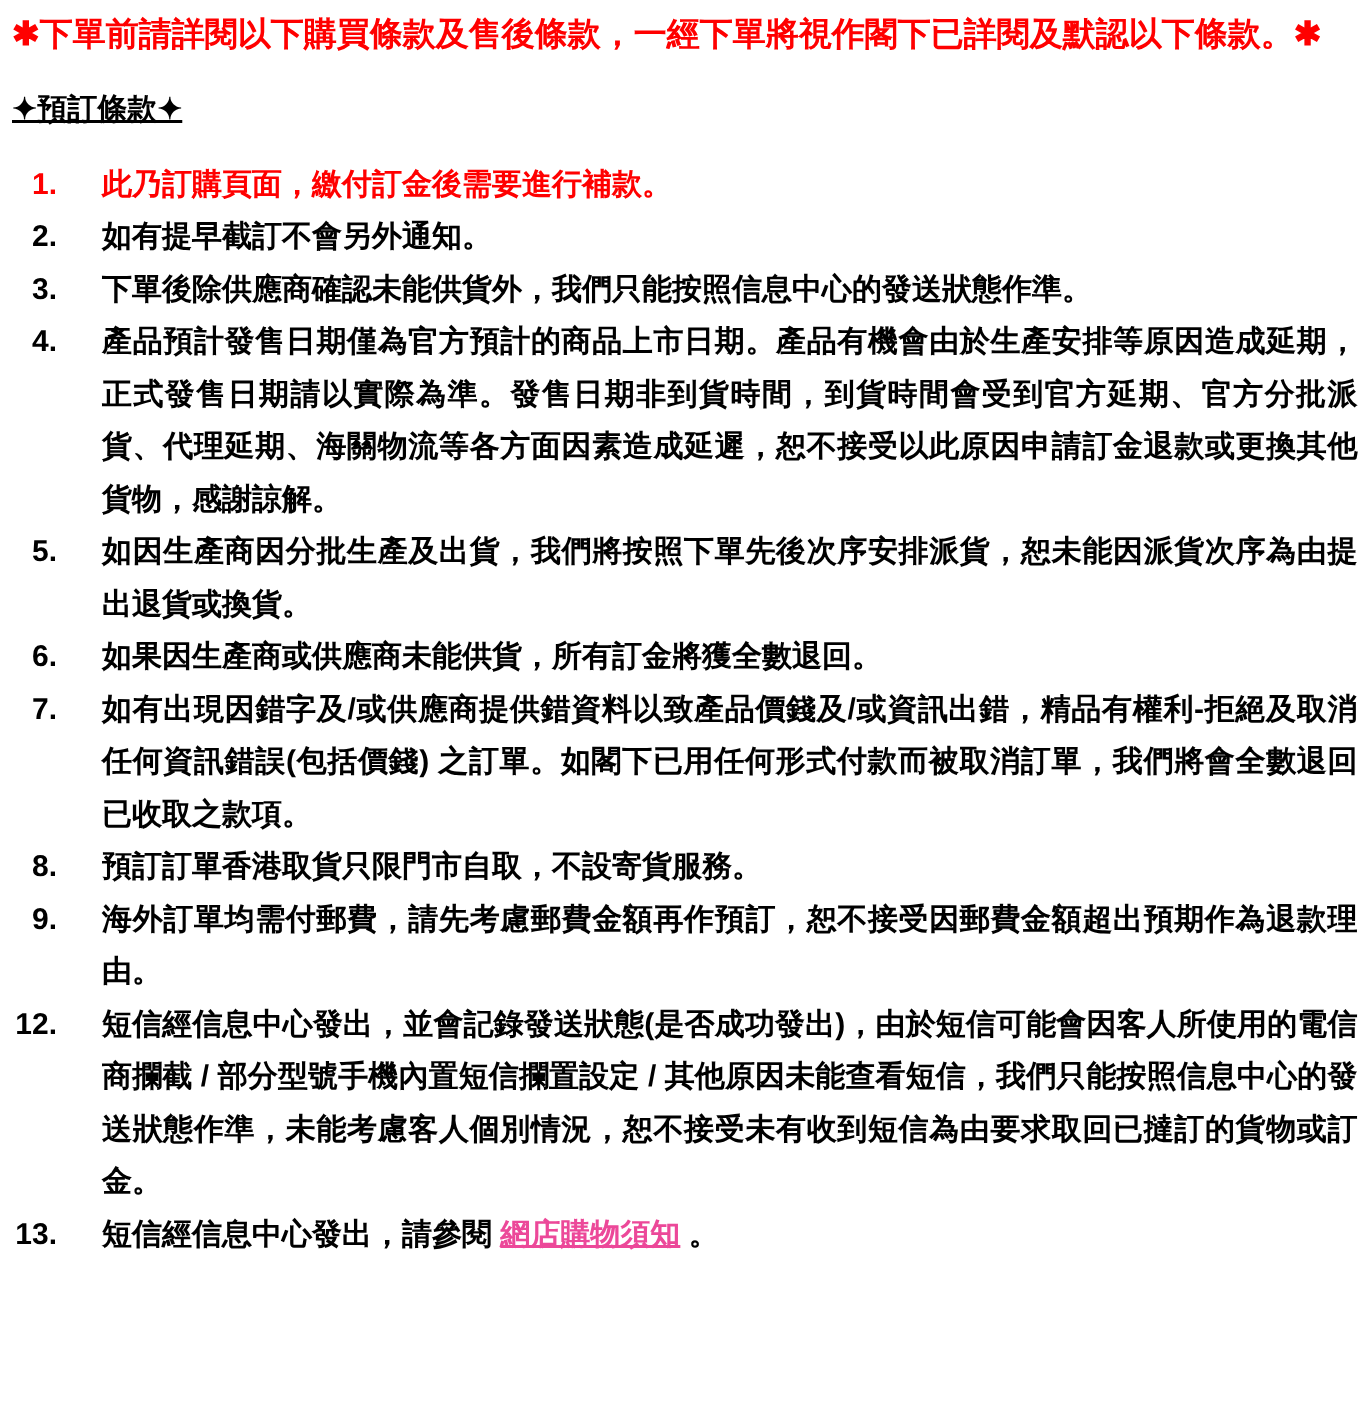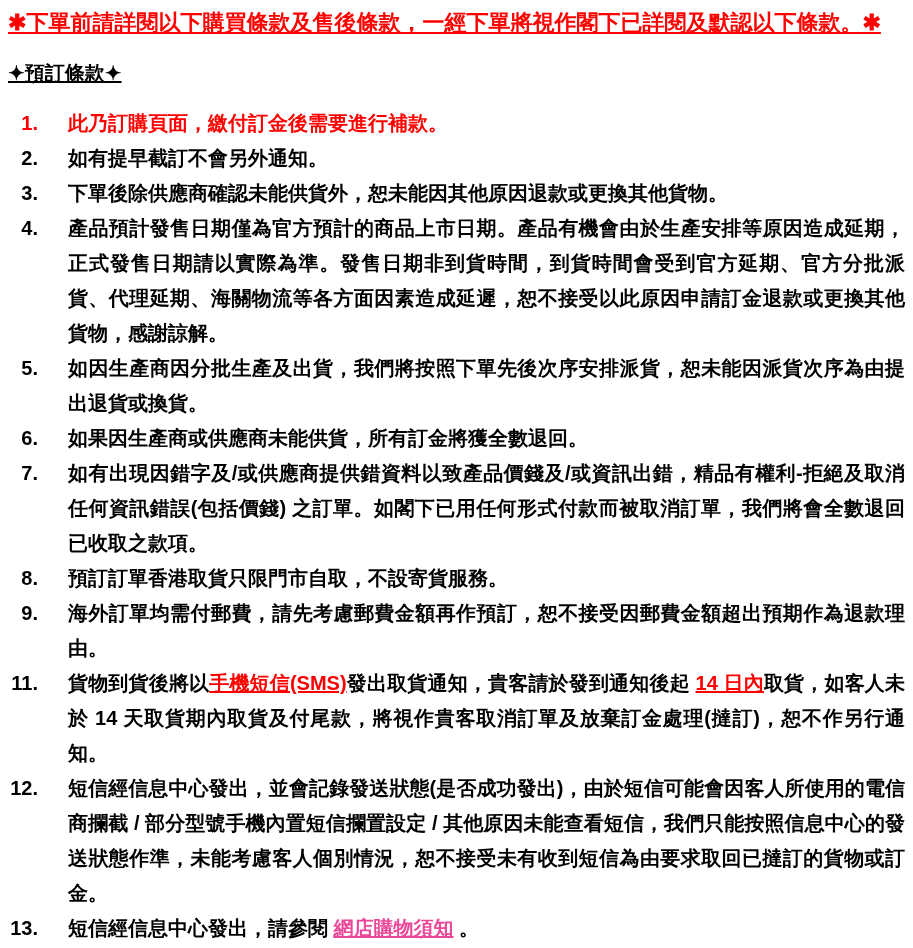--- a/index.html
+++ b/index.html
@@ -15,21 +15,20 @@
     font-weight: bold;
     color: #000000;
   }
   .doc {
     padding: 9px 8px 0 8px;
   }
   .notice-header {
     font-size: 22px;
     line-height: 27px;
     color: #ff0000;
-    text-decoration: underline;
     margin-bottom: 25px;
     letter-spacing: 0px;
   }
   .section-title {
     font-size: 20px;
     line-height: 25px;
     margin-bottom: 20px;
     margin-top: 20px;
   }
   .section-title .u {
@@ -90,21 +89,21 @@
       <span class="body">此乃訂購頁面，繳付訂金後需要進行補款。</span>
     </li>
 
     <li class="term">
       <span class="num">2.</span>
       <span class="body">如有提早截訂不會另外通知。</span>
     </li>
 
     <li class="term">
       <span class="num">3.</span>
-      <span class="body">下單後除供應商確認未能供貨外，恕未能因其他原因退款或更換其他貨物。</span>
+      <span class="body">下單後除供應商確認未能供貨外，我們只能按照信息中心的發送狀態作準。</span>
     </li>
 
     <li class="term">
       <span class="num">4.</span>
       <span class="body">產品預計發售日期僅為官方預計的商品上市日期。產品有機會由於生產安排等原因造成延期，正式發售日期請以實際為準。發售日期非到貨時間，到貨時間會受到官方延期、官方分批派貨、代理延期、海關物流等各方面因素造成延遲，恕不接受以此原因申請訂金退款或更換其他貨物，感謝諒解。</span>
     </li>
 
     <li class="term">
       <span class="num">5.</span>
       <span class="body">如因生產商因分批生產及出貨，我們將按照下單先後次序安排派貨，恕未能因派貨次序為由提出退貨或換貨。</span>
@@ -124,24 +123,20 @@
       <span class="num">8.</span>
       <span class="body">預訂訂單香港取貨只限門市自取，不設寄貨服務。</span>
     </li>
 
     <li class="term">
       <span class="num">9.</span>
       <span class="body">海外訂單均需付郵費，請先考慮郵費金額再作預訂，恕不接受因郵費金額超出預期作為退款理由。</span>
     </li>
 
 
-    <li class="term">
-      <span class="num">11.</span>
-      <span class="body"><span>貨物到貨後將以</span><span class="hl">手機短信(SMS)</span><span>發出取貨通知，貴客請於發到通知後起 </span><span class="hl">14 日內</span><span>取貨，如客人未於 14 天取貨期內取貨及付尾款，將視作貴客取消訂單及放棄訂金處理(撻訂)，恕不作另行通知。</span></span>
-    </li>
 
     <li class="term">
       <span class="num">12.</span>
       <span class="body">短信經信息中心發出，並會記錄發送狀態(是否成功發出)，由於短信可能會因客人所使用的電信商攔截 / 部分型號手機內置短信攔置設定 / 其他原因未能查看短信，我們只能按照信息中心的發送狀態作準，未能考慮客人個別情況，恕不接受未有收到短信為由要求取回已撻訂的貨物或訂金。</span>
     </li>
 
     <li class="term">
       <span class="num">13.</span>
       <span class="body"><span>短信經信息中心發出，請參閱 </span><a class="shop-link">網店購物須知</a><span> 。</span></span>
     </li>

